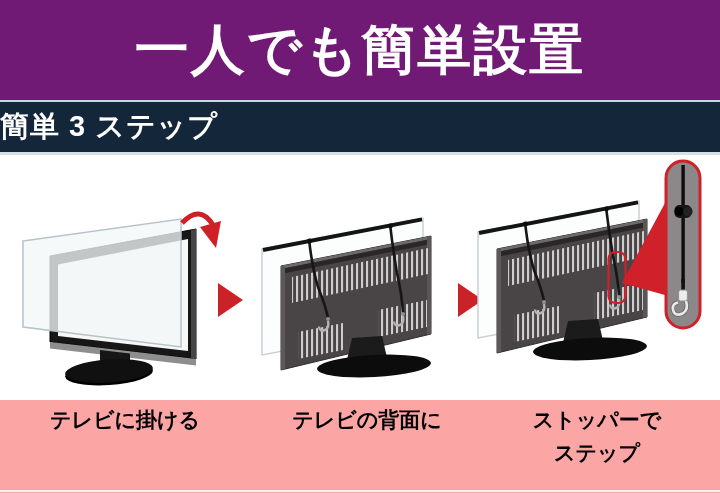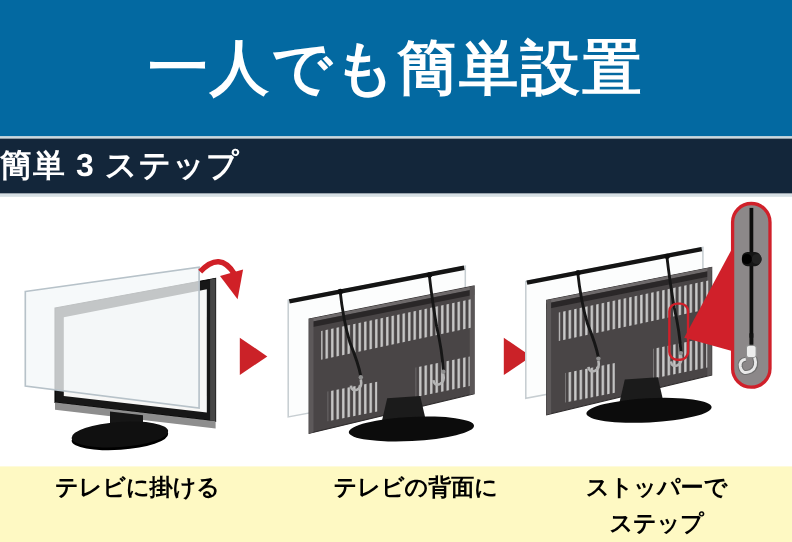--- a/index.html
+++ b/index.html
@@ -1,31 +1,31 @@
 <!DOCTYPE html>
 <html><head>
 <meta charset="utf-8">
 <style>
   html,body{margin:0;padding:0;}
   body{
     width:720px;height:493px;overflow:hidden;background:#ffffff;
     font-family:"Liberation Sans","DejaVu Sans",sans-serif;
   }
-  .banner-main{height:124px;background:#0369a1;display:flex;align-items:center;justify-content:center;}
+  .banner-main{height:100px;background:#701a75;display:flex;align-items:center;justify-content:center;}
   .banner-main h1{margin:0;font-size:54px;font-weight:800;color:#ffffff;letter-spacing:2px;}
   .sep1{height:2px;background:#ccd7dc;}
   .banner-sub{height:50px;background:#13263A;display:flex;align-items:center;justify-content:flex-start;}
   .banner-sub h2{margin:0;font-size:29px;font-weight:700;color:#ffffff;letter-spacing:1px;}
   .sep2{height:3px;background:#d6dfe4;}
   .artwork{height:245px;position:relative;background:#ffffff;}
-  .captions{position:relative;height:93px;background:#fef9c3;}
+  .captions{position:relative;height:93px;background:#fca5a5;}
   .caption{position:absolute;top:3px;text-align:center;font-size:21px;font-weight:700;color:#000;line-height:33px;}
   .caption span{display:block;}
   .c1{left:15px;width:220px;}
-  .c2{left:268px;width:220px;}
+  .c2{left:257px;width:220px;}
   .c3{left:487px;width:220px;}
   .bottom-rule{position:absolute;left:0;bottom:1px;width:720px;height:2px;background:#eef0f1;}
 </style>
 </head>
 <body>
 
 <div class="page">
 
   <header class="banner-main">
     <h1>一人でも簡単設置</h1>

